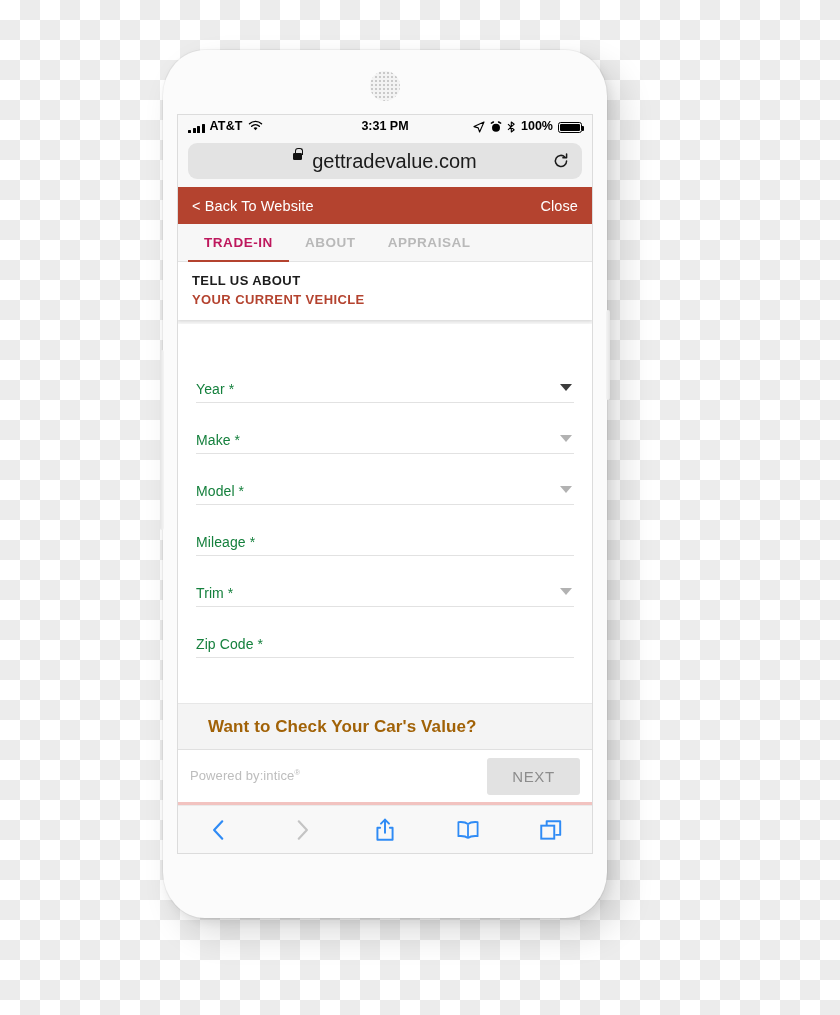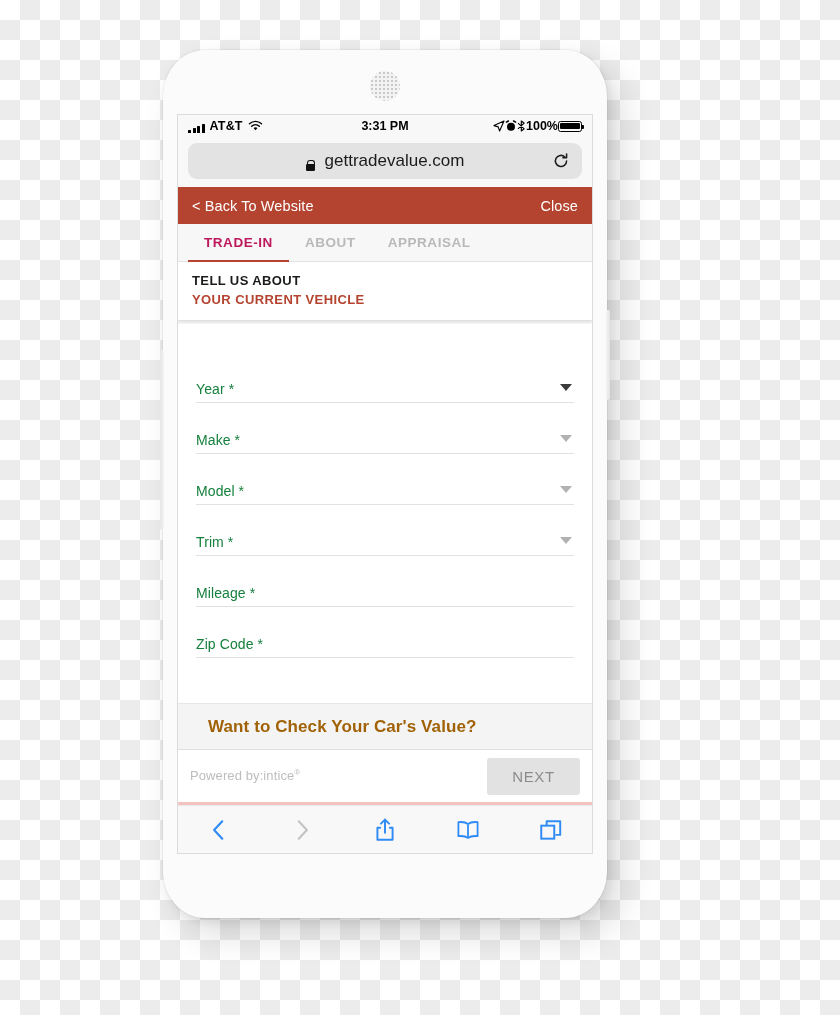--- a/index.html
+++ b/index.html
@@ -100,21 +100,21 @@
   }
   .sb-left { display: flex; align-items: flex-end; gap: 5px; justify-content: flex-end; }
   .bars { display: flex; align-items: flex-end; gap: 1.5px; height: 9px; }
   .bars i { width: 3px; background: #000; border-radius: .5px; display:block; }
   .bars i:nth-child(1){ height: 3px; background:#000; }
   .bars i:nth-child(2){ height: 5px; background:#000; }
   .bars i:nth-child(3){ height: 7px; background:#000; }
   .bars i:nth-child(4){ height: 9px; background:#000; }
   .carrier { font-size: 12.5px; letter-spacing: .2px; }
   .sb-center { position: absolute; left: 0; right: 0; text-align: center; font-size: 12.5px; pointer-events: none; }
-  .sb-right { margin-left: auto; display: flex; align-items: center; z-index: 2; }
+  .sb-right { margin-left: auto; display: flex; align-items: flex-end; gap: 5px; z-index: 2; }
   .sb-right .pct { font-size: 12.5px; }
   .battery {
     width: 24px; height: 11px;
     border: 1.2px solid #000; border-radius: 2.6px;
     position: relative; padding: 1.3px;
   }
   .battery::after {
     content: ""; position: absolute; right: -3.2px; top: 3px;
     width: 2px; height: 4.5px; background: #000; border-radius: 0 1px 1px 0;
   }
@@ -129,24 +129,24 @@
   .urlbar {
     background: #e3e3e3;
     border-radius: 9px;
     height: 36px;
     display: flex;
     align-items: center;
     justify-content: center;
     position: relative;
   }
   .url-text {
-    font-size: 17px;
+    font-size: 20px;
     color: #1b1b1b;
     display: flex;
-    align-items: flex-end;
+    align-items: flex-start;
     gap: 10px;
   }
   .lock {
     width: 9px; height: 7px; background: #111; border-radius: 1.2px;
     position: relative; display: inline-block; margin-top: 3px;
   }
   .lock::before {
     content:""; position:absolute; left:1.6px; top:-4.3px;
     width: 5.8px; height: 5.5px; border: 1.6px solid #111;
     border-bottom: none; border-radius: 3px 3px 0 0;
@@ -417,26 +417,26 @@
             <span class="field-label">Make *</span>
             <span class="caret"></span>
           </div>
 
           <div class="field">
             <span class="field-label">Model *</span>
             <span class="caret"></span>
           </div>
 
           <div class="field">
+            <span class="field-label">Mileage *</span>
+          </div>
+
+          <div class="field">
             <span class="field-label">Trim *</span>
             <span class="caret"></span>
-          </div>
-
-          <div class="field">
-            <span class="field-label">Mileage *</span>
           </div>
 
           <div class="field">
             <span class="field-label">Zip Code *</span>
           </div>
 
         </div>
       </div>
 
       <div class="cta-band">

